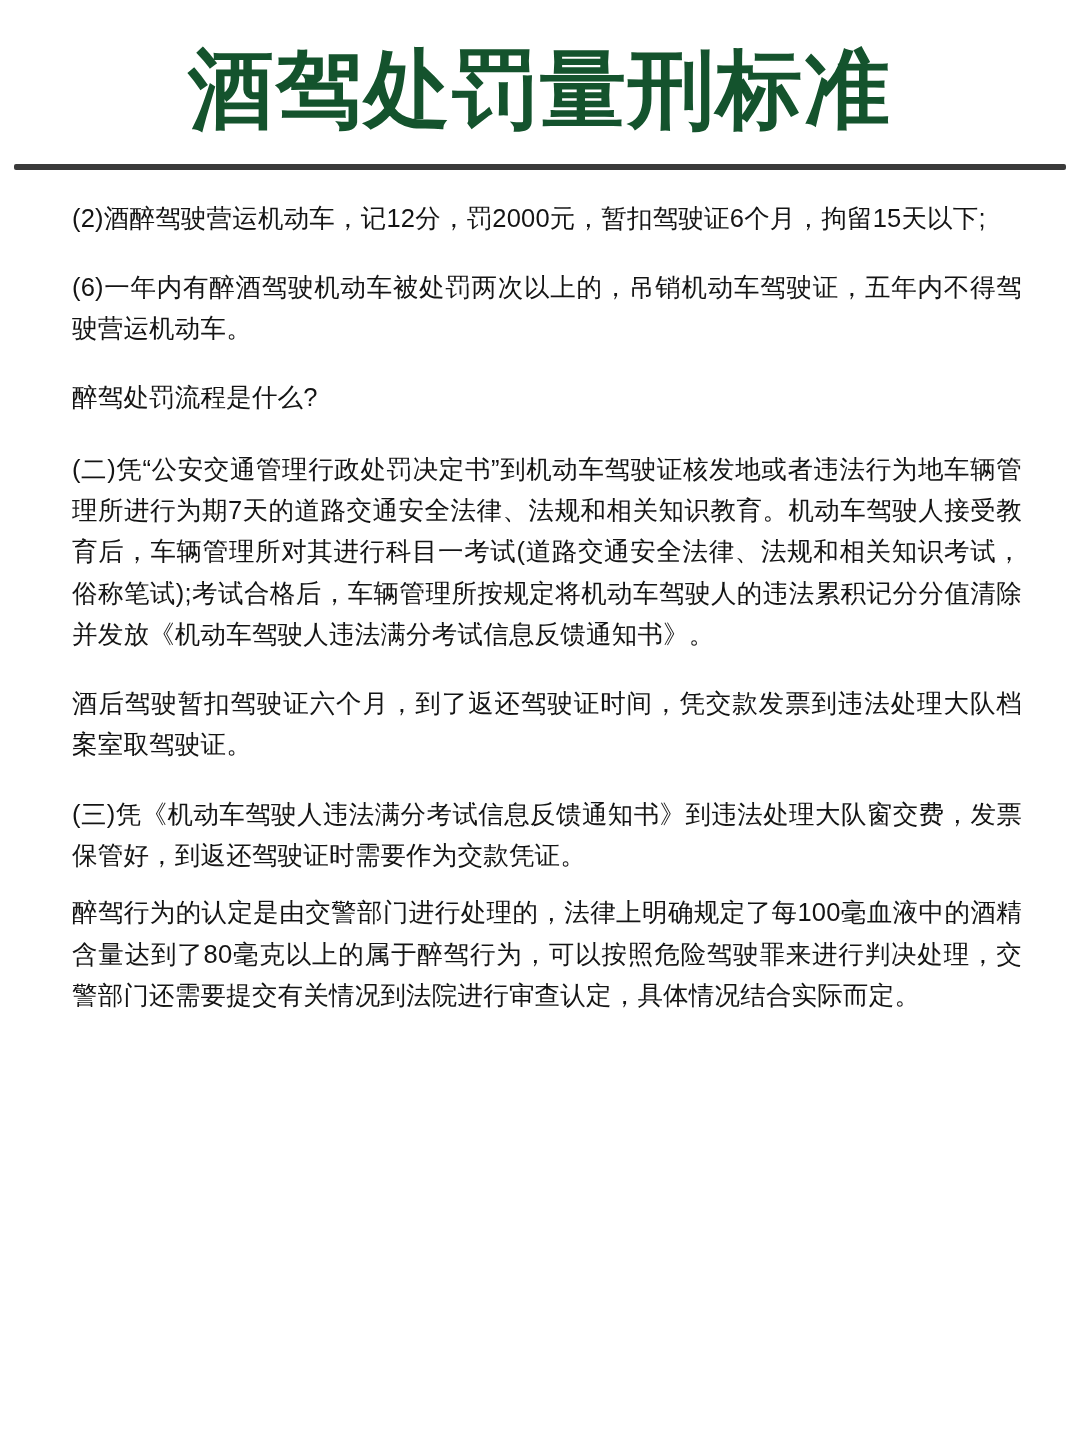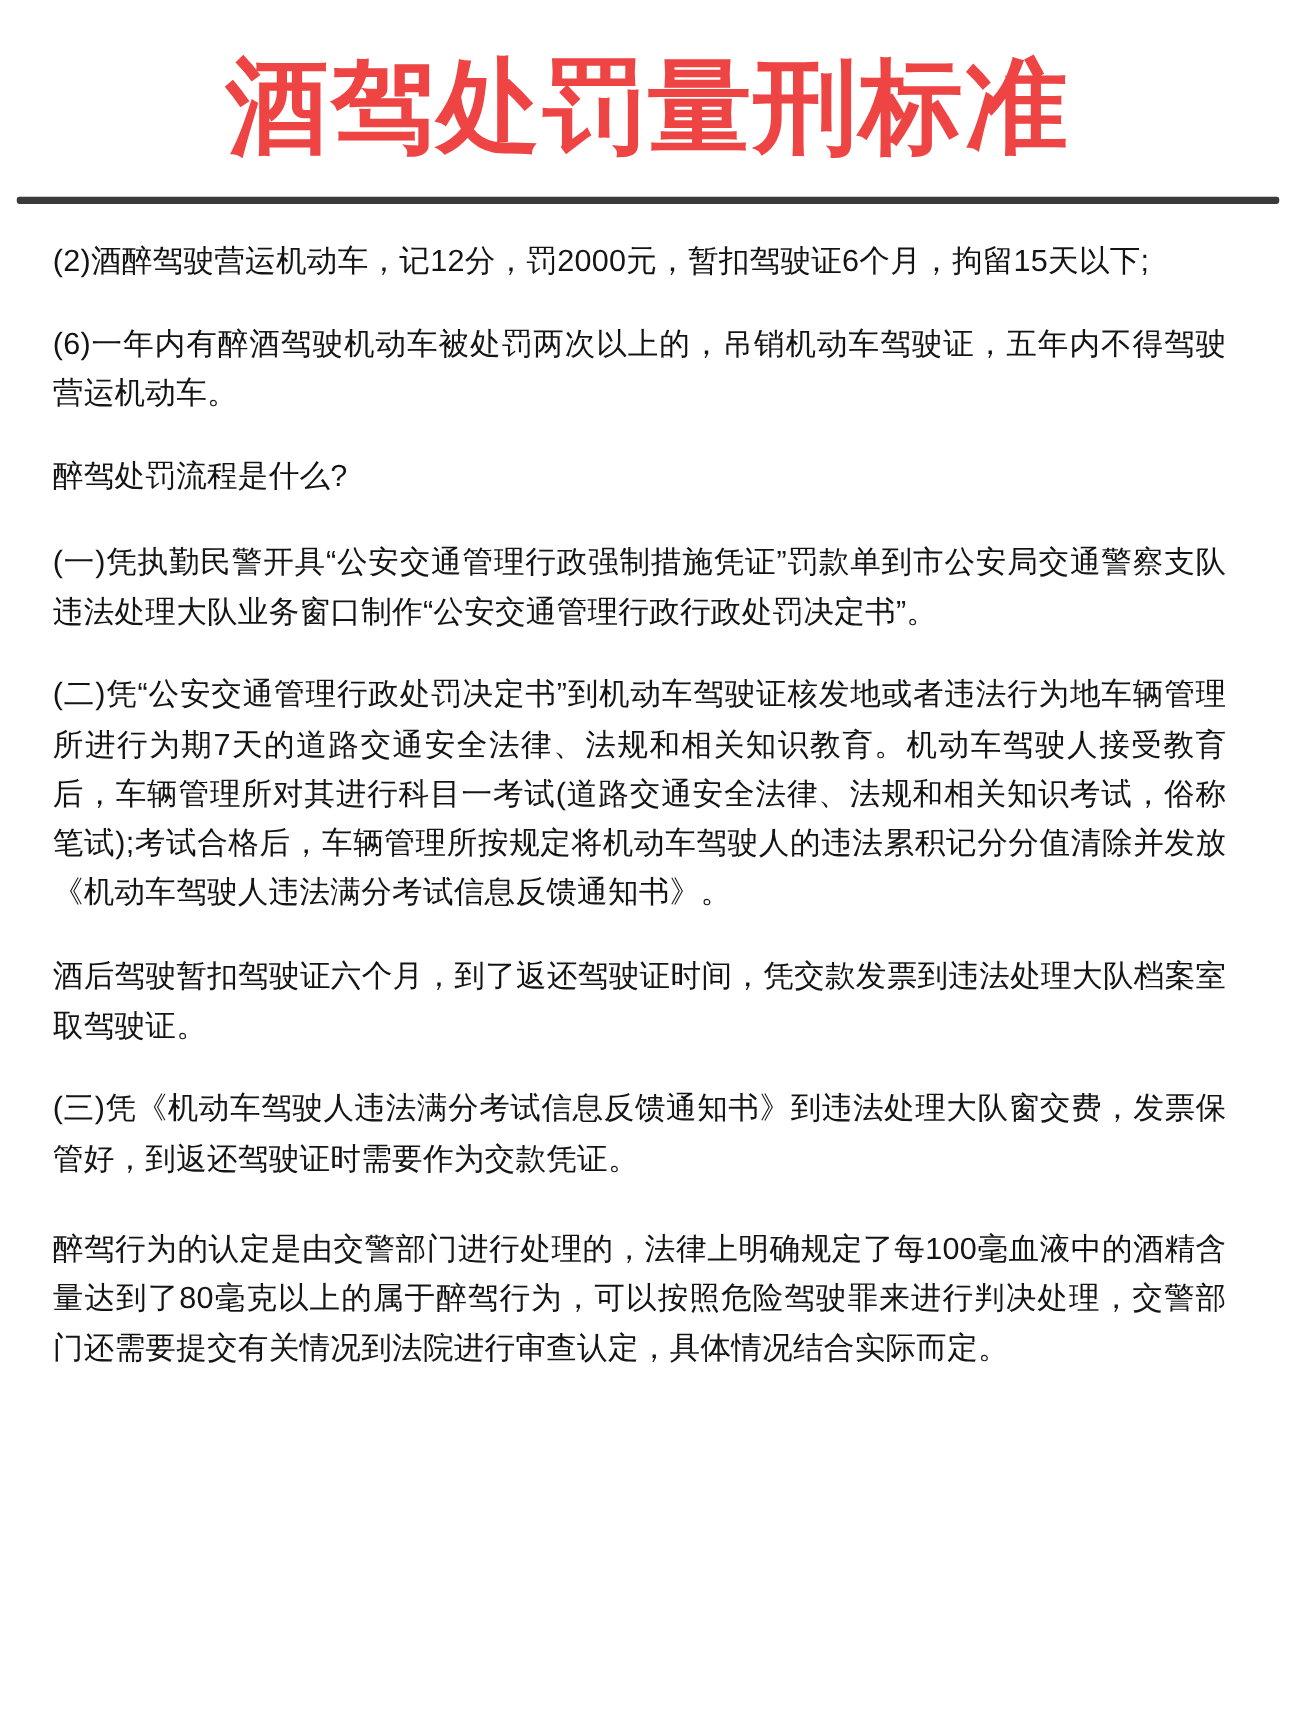--- a/index.html
+++ b/index.html
@@ -16,75 +16,74 @@
   }
   .page {
     width: 1080px;
     height: 1440px;
     box-sizing: border-box;
     padding: 0;
     position: relative;
   }
   .title {
     text-align: center;
-    color: #ef4444;
+    color: #14532d;
     font-size: 86px;
     font-weight: 700;
     letter-spacing: 2px;
     line-height: 1.25;
     margin: 36px 0 20px 0;
     font-family: "DejaVu Sans", "Liberation Sans", sans-serif;
   }
   .rule {
     height: 6px;
     background: #3a3a3a;
     margin: 8px 14px 0 14px;
     border-radius: 2px;
   }
   .content {
-    padding: 28px 58px 0 44px;
+    padding: 28px 58px 0 72px;
     box-sizing: border-box;
   }
   .para {
     font-size: 25.5px;
     line-height: 1.62;
     margin: 0 0 28px 0;
     text-align: justify;
     letter-spacing: 0.2px;
     color: #141414;
   }
   .para.tight {
     margin-bottom: 0;
   }
   .para.heading {
     font-weight: 400;
     margin-bottom: 30px;
   }
   .para.gap-top {
-    margin-top: 34px;
+    margin-top: 16px;
   }
 </style>
 </head>
 <body>
 
 <div class="page">
 
   <h1 class="title">酒驾处罚量刑标准</h1>
 
   <div class="rule"></div>
 
   <div class="content">
 
     <p class="para">(2)酒醉驾驶营运机动车，记12分，罚2000元，暂扣驾驶证6个月，拘留15天以下;</p>
 
     <p class="para">(6)一年内有醉酒驾驶机动车被处罚两次以上的，吊销机动车驾驶证，五年内不得驾驶营运机动车。</p>
 
     <p class="para heading">醉驾处罚流程是什么?</p>
 
-    <p class="para">(一)凭执勤民警开具“公安交通管理行政强制措施凭证”罚款单到市公安局交通警察支队违法处理大队业务窗口制作“公安交通管理行政行政处罚决定书”。</p>
 
     <p class="para">(二)凭“公安交通管理行政处罚决定书”到机动车驾驶证核发地或者违法行为地车辆管理所进行为期7天的道路交通安全法律、法规和相关知识教育。机动车驾驶人接受教育后，车辆管理所对其进行科目一考试(道路交通安全法律、法规和相关知识考试，俗称笔试);考试合格后，车辆管理所按规定将机动车驾驶人的违法累积记分分值清除并发放《机动车驾驶人违法满分考试信息反馈通知书》。</p>
 
     <p class="para">酒后驾驶暂扣驾驶证六个月，到了返还驾驶证时间，凭交款发票到违法处理大队档案室取驾驶证。</p>
 
     <p class="para tight">(三)凭《机动车驾驶人违法满分考试信息反馈通知书》到违法处理大队窗交费，发票保管好，到返还驾驶证时需要作为交款凭证。</p>
 
     <p class="para gap-top">醉驾行为的认定是由交警部门进行处理的，法律上明确规定了每100毫血液中的酒精含量达到了80毫克以上的属于醉驾行为，可以按照危险驾驶罪来进行判决处理，交警部门还需要提交有关情况到法院进行审查认定，具体情况结合实际而定。</p>
 
   </div>

